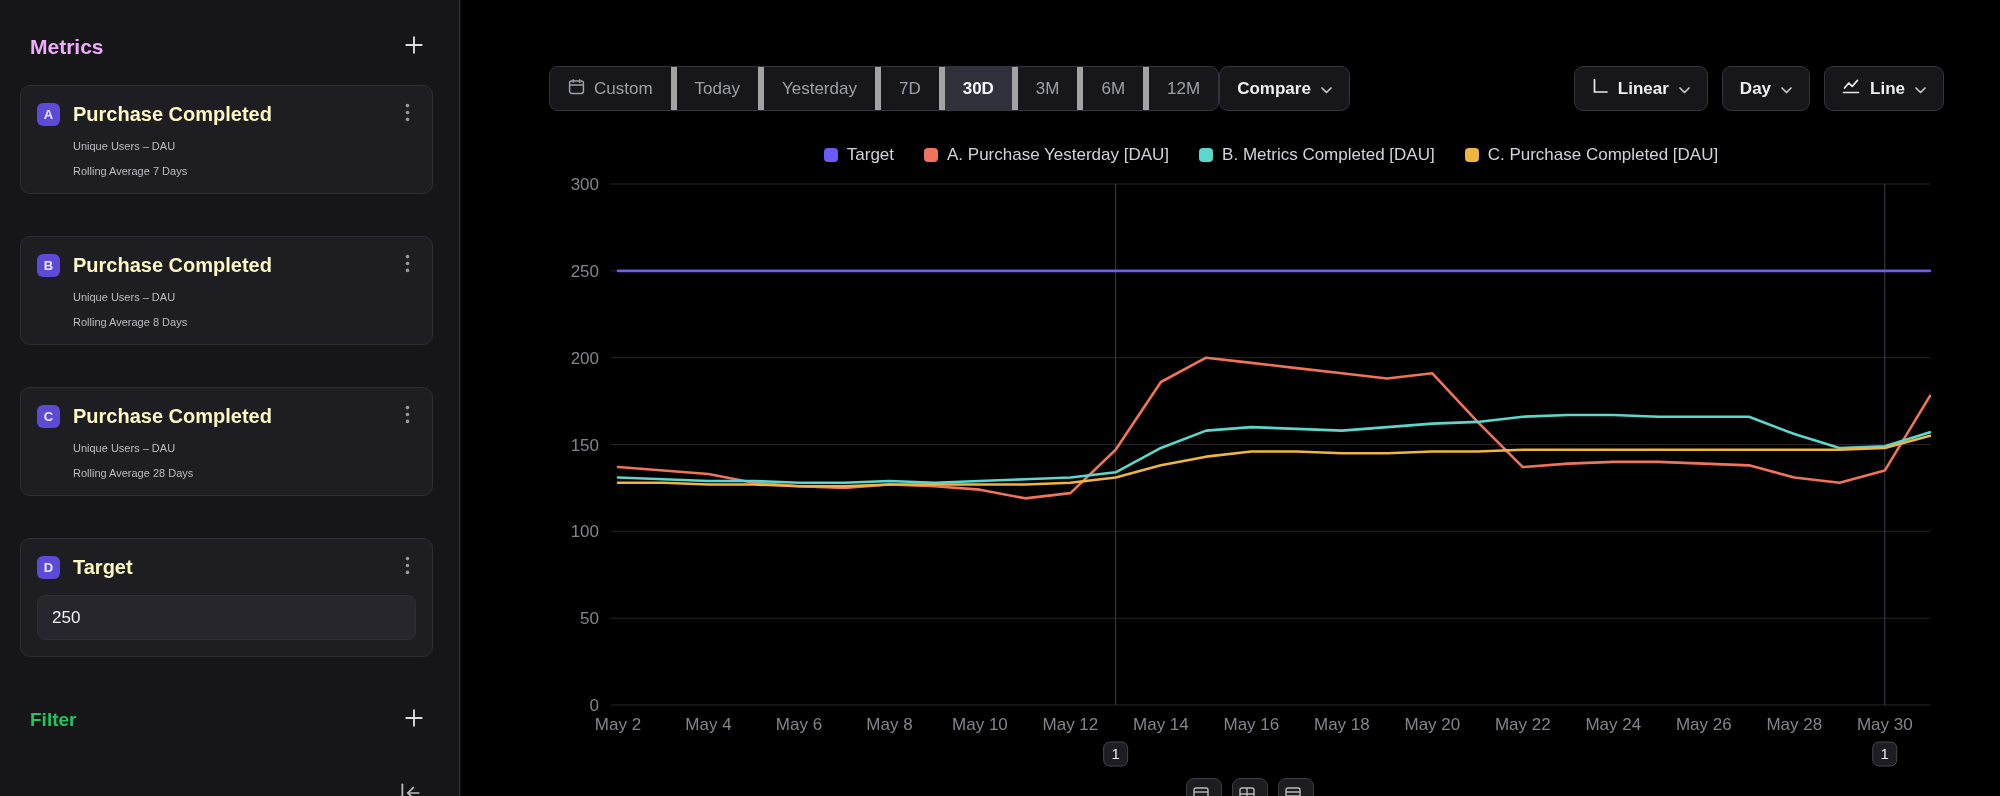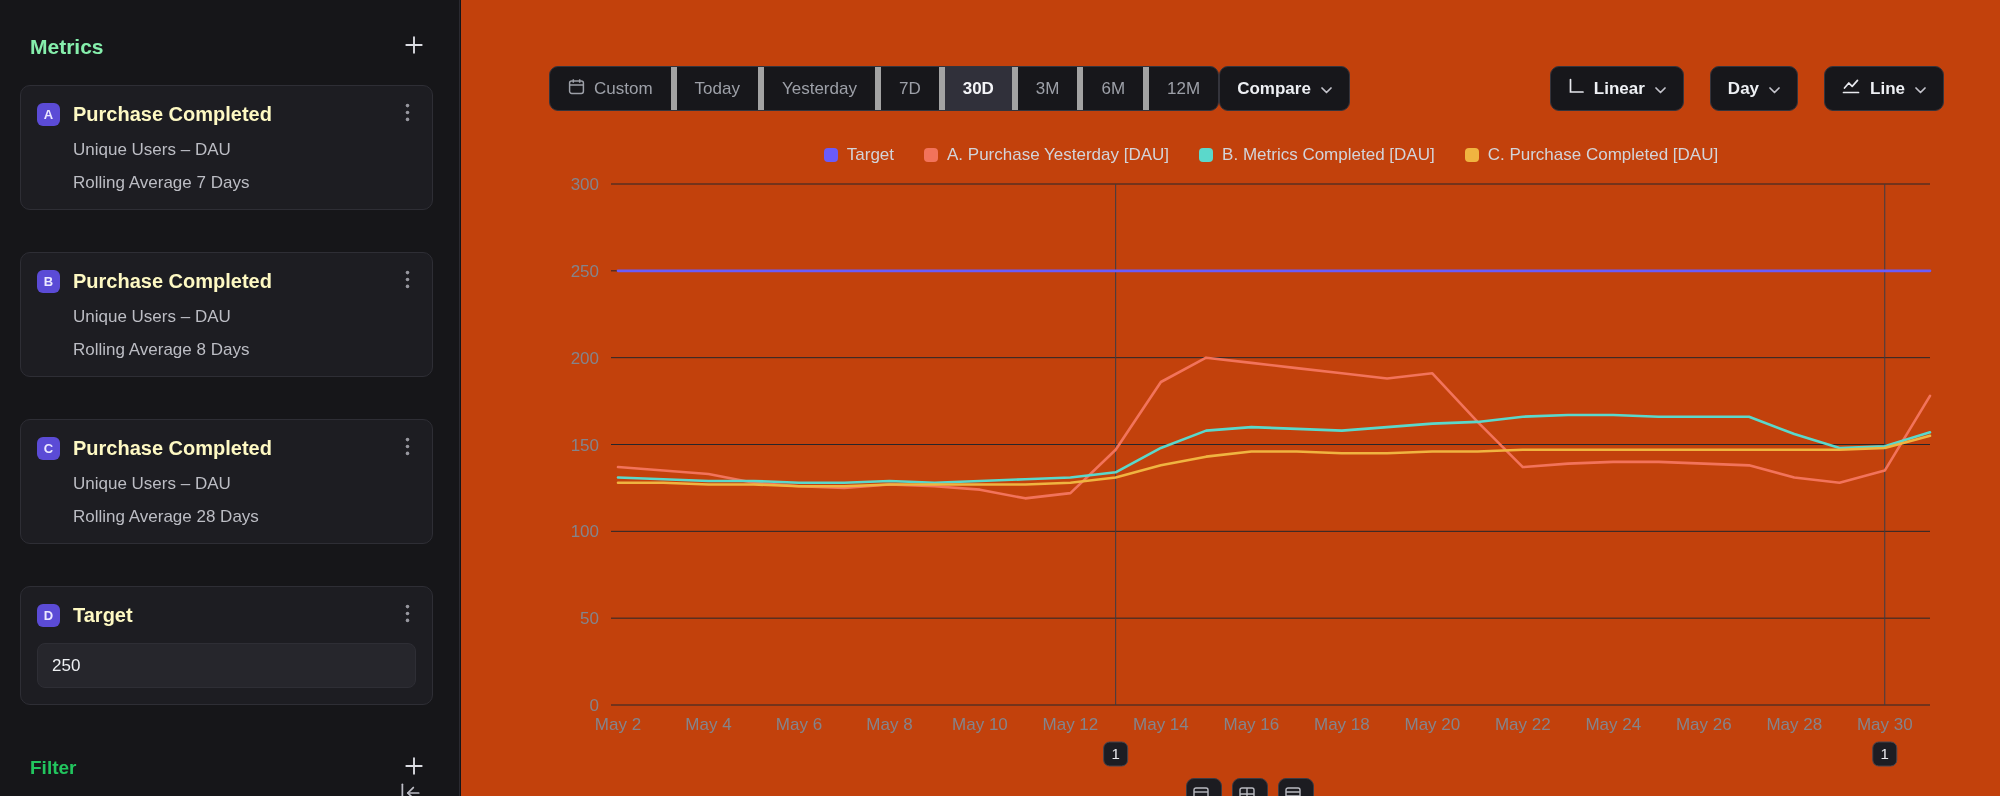--- a/index.html
+++ b/index.html
@@ -2,44 +2,44 @@
 <html><head>
 <meta charset="utf-8">
 <style>
   * { margin:0; padding:0; box-sizing:border-box; }
   body { background:#0f0f12; font-family:"Liberation Sans", sans-serif; }
   .app { position:relative; width:2000px; height:796px; background:#141418; overflow:hidden; color:#ecedf1; }
 
   
   .sidebar { position:absolute; left:0; top:0; width:460px; height:796px; background:#161619; border-right:1px solid #2a2a31; }
   .side-header { display:flex; align-items:center; justify-content:space-between; padding:30px 30px 22px 30px; }
-  .side-title { font-size:21px; font-weight:700; color:#86efac; }
+  .side-title { font-size:21px; font-weight:700; color:#f0abfc; }
   .icon-btn { background:none; border:none; cursor:pointer; display:flex; align-items:center; justify-content:center; padding:4px; }
   .cards { display:flex; flex-direction:column; gap:42px; padding:0 26px 0 20px; }
   .card { background:#1d1d22; border:1px solid #2e2e35; border-radius:10px; padding:15px 16px 16px 16px; cursor:pointer; }
   .card-head { display:flex; align-items:center; }
   .badge { width:23px; height:23px; border-radius:6px; background:#5b4bd6; color:#ecE9ff; font-size:13px; font-weight:700; display:flex; align-items:center; justify-content:center; flex:0 0 auto; }
   .card-title { font-size:20px; font-weight:700; color:#fef9c3; margin-left:13px; flex:1; }
   .kebab { background:none; border:none; cursor:pointer; padding:2px 6px; }
-  .card-sub { margin-left:36px; margin-top:13px; font-size:17px; color:#bcbdc4; }
+  .card-sub { margin-left:36px; margin-top:13px; font-size:11px; color:#bcbdc4; }
   .target-input { margin-top:15px; width:100%; height:45px; background:#26262c; border:1px solid #2e2e35; border-radius:8px; color:#eef0f3; font-size:17px; padding:0 14px; font-family:"Liberation Sans", sans-serif; }
   .filter-header { margin-top:46px; padding-top:0; }
   .filter-title { font-size:19px; font-weight:700; color:#22c55e; }
   .collapse-btn { position:absolute; left:398px; top:782px; background:none; border:none; cursor:pointer; }
 
   
-  .main { position:absolute; left:461px; top:0; width:1539px; height:796px; background:#c2410c; }
+  .main { position:absolute; left:461px; top:0; width:1539px; height:796px; background:#000000; }
   .toolbar { position:absolute; top:66px; left:88px; right:56px; height:45px; display:flex; align-items:center; }
   .seg-group { display:flex; height:45px; border:1px solid #34343c; border-radius:9px; overflow:hidden; background:#17171b; }
   .seg-btn { display:flex; align-items:center; gap:9px; padding:0 18px; background:none; border:none; border-left:6px solid #a3a3a3; color:#9da0a8; font-size:17px; cursor:pointer; font-family:"Liberation Sans", sans-serif; white-space:nowrap; }
   .seg-btn:first-child { border-left:none; }
   .seg-btn.active { background:#30303a; color:#f4f5f8; font-weight:700; }
   .tool-btn { display:flex; align-items:center; gap:10px; height:45px; padding:0 17px; background:#17171b; border:1px solid #34343c; border-radius:9px; color:#eef0f4; font-size:17px; font-weight:700; cursor:pointer; font-family:"Liberation Sans", sans-serif; white-space:nowrap; }
   .compare-btn { }
-  .right-group { margin-left:auto; display:flex; gap:26px; }
+  .right-group { margin-left:auto; display:flex; gap:14px; }
 
   .legend { position:absolute; top:145px; left:150px; width:1320px; display:flex; justify-content:center; gap:30px; }
   .legend-item { display:flex; align-items:center; gap:9px; cursor:pointer; }
   .legend-swatch { width:14px; height:14px; border-radius:4px; }
   .legend-label { font-size:17px; color:#d3d4da; }
 
   .chart-svg { position:absolute; left:0; top:0; width:1539px; height:796px; }
   .chart-svg text { font-family:"Liberation Sans", sans-serif; }
 
   .bottom-toolbar { position:absolute; left:725px; top:778px; display:flex; gap:10px; }

